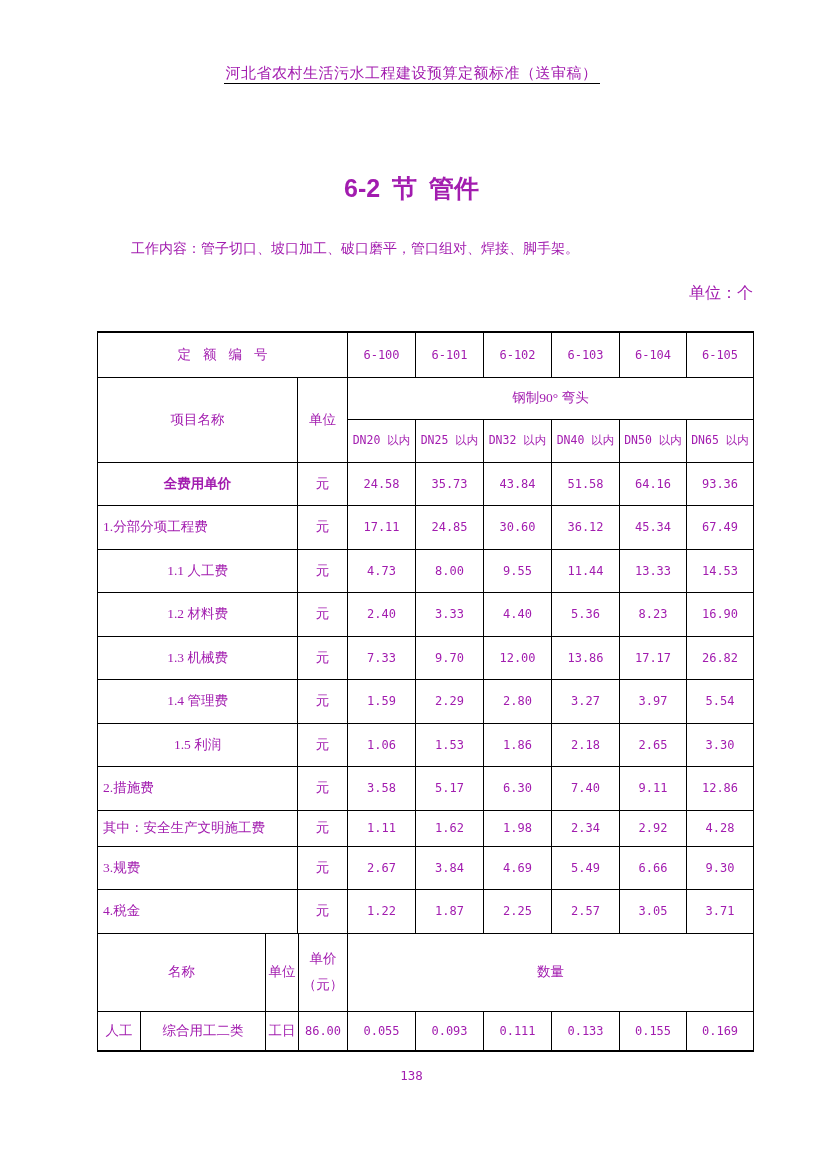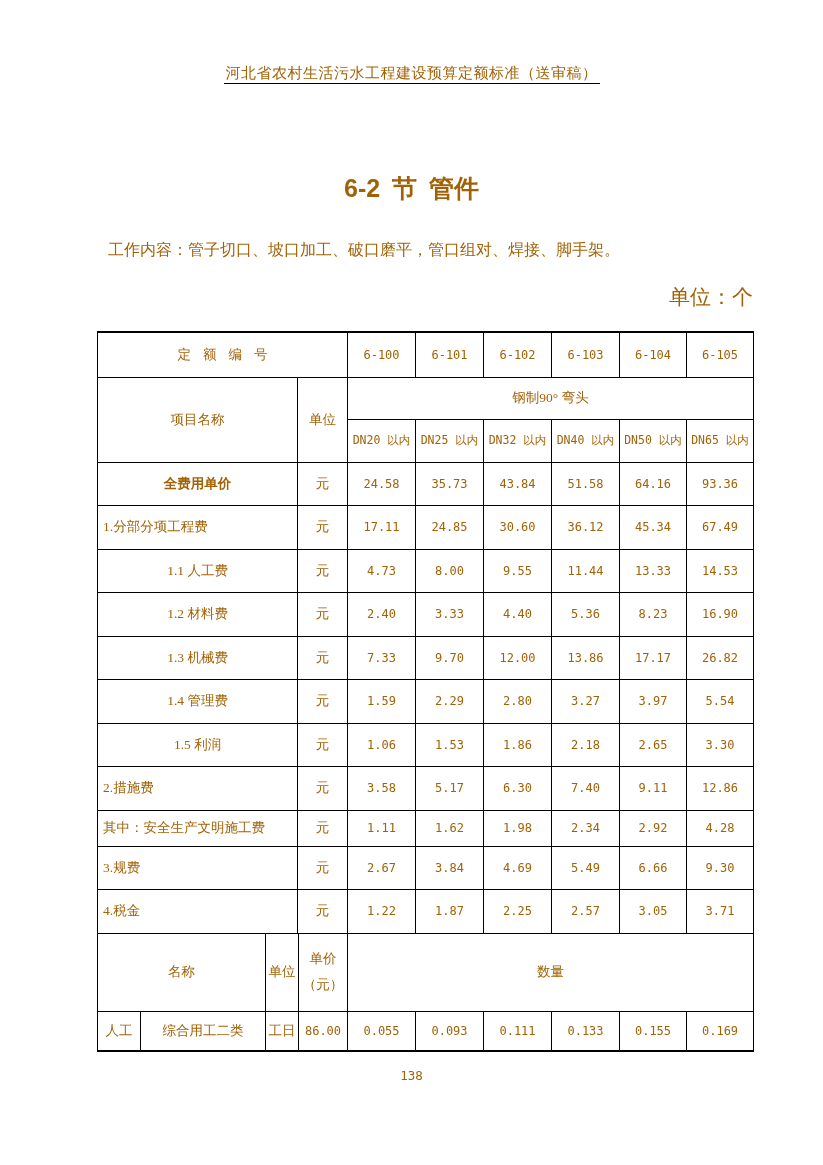--- a/index.html
+++ b/index.html
@@ -2,42 +2,42 @@
 <html><head>
 <meta charset="utf-8">
 <style>
   * { margin:0; padding:0; box-sizing:border-box; }
   html,body { background:#888; }
   .page {
     position:relative;
     width:823px; height:1165px;
     margin:0 auto;
     background:#ffffff;
-    color:#a16207;
+    color:#a21caf;
     font-family:"Liberation Serif","DejaVu Serif",serif;
     overflow:hidden;
   }
   .doc-header {
     position:absolute; top:64px; left:0; width:100%;
     text-align:center; font-size:15px; letter-spacing:0.5px;
   }
   .doc-header span { border-bottom:1.5px solid #000; padding:0 2px 2px 2px; }
   .section-title {
     position:absolute; top:172px; left:0; width:100%;
     text-align:center; font-size:25px; font-weight:bold;
     font-family:Liberation Sans, sans-serif;
     word-spacing:5px;
   }
   .work-content {
-    position:absolute; top:240px; left:108px;
-    font-size:16px;
+    position:absolute; top:240px; left:131px;
+    font-size:14px;
   }
   .unit-note {
     position:absolute; top:283px; right:70px;
-    font-size:21px;
+    font-size:16px;
   }
   .tables { position:absolute; top:331px; left:97px; }
   table {
     border-collapse:collapse; table-layout:fixed; width:656px;
     background:#fff;
   }
   td {
     border:1px solid #000;
     text-align:center; vertical-align:middle;
     font-size:13.5px;

